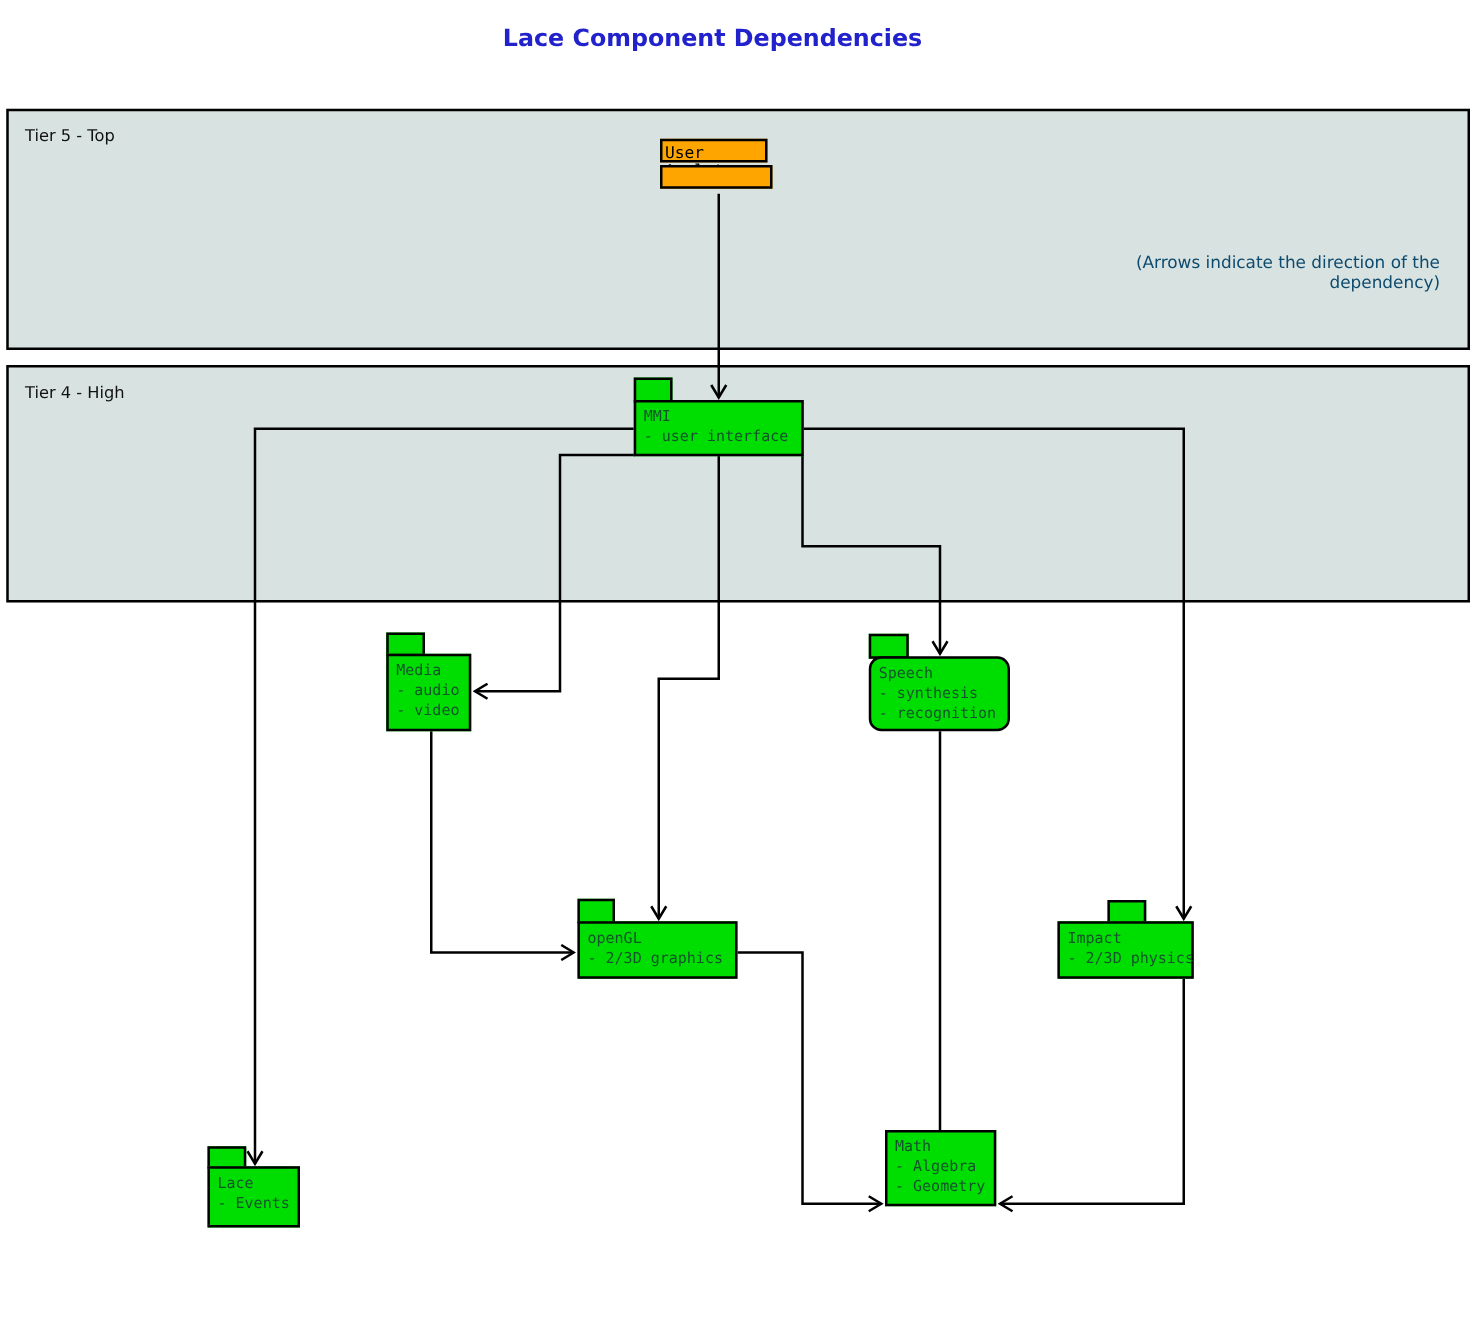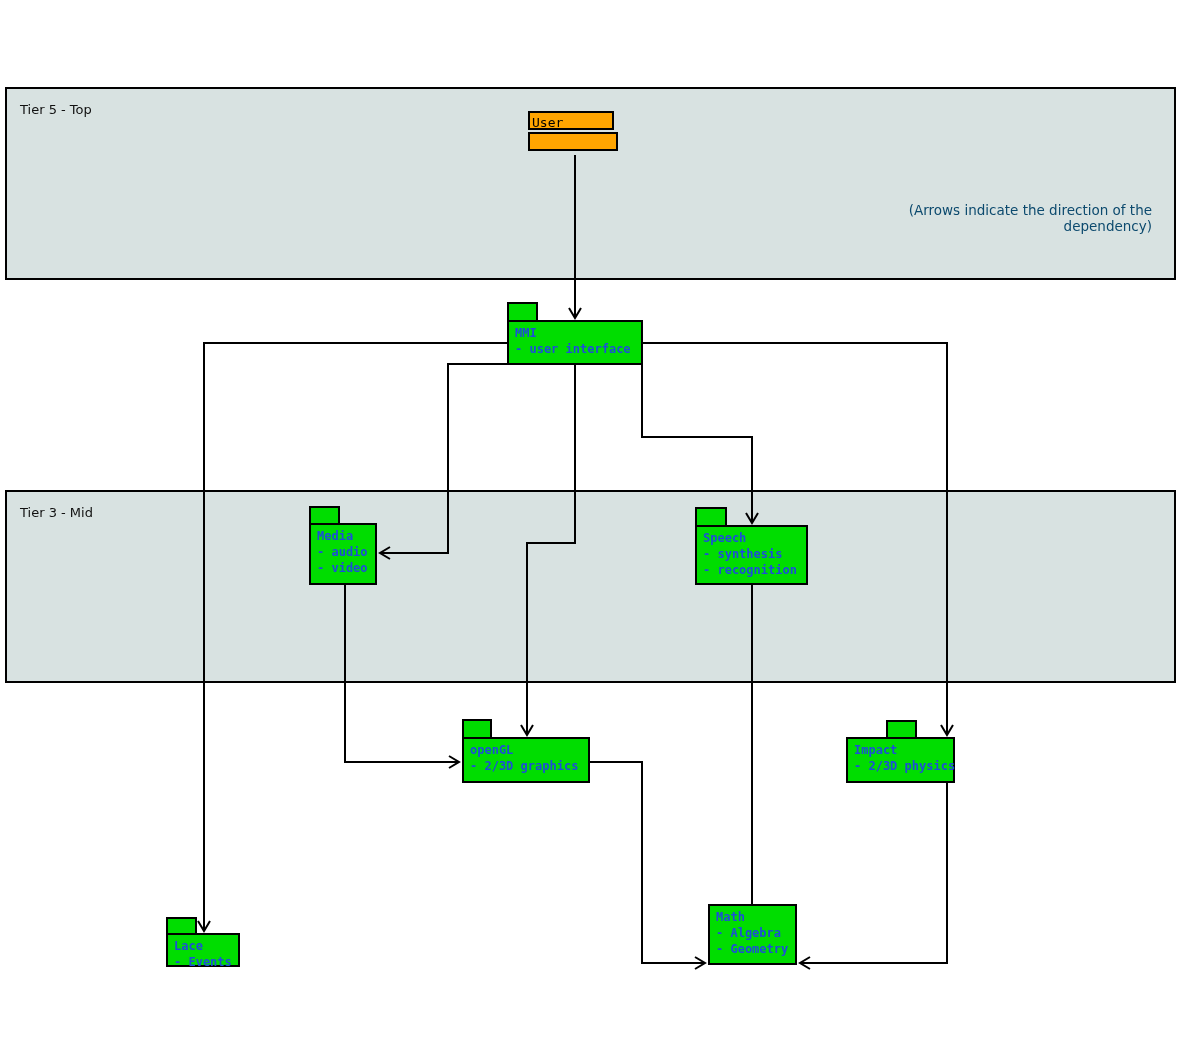--- a/index.html
+++ b/index.html
@@ -17,36 +17,37 @@
   .tier{position:absolute;left:5px;width:1167px;background:var(--c-tier);
         border:2px solid #000;box-sizing:content-box;z-index:0;margin-top:30px;}
   .tier-label{position:absolute;top:13px;left:13px;font-size:13px;color:#111;}
   #note{position:absolute;top:202px;left:820px;width:332px;text-align:right;
         font-size:13.5px;color:#0c4a6e;z-index:3;}
   #edges{position:absolute;top:0;left:0;z-index:1;pointer-events:none;}
   .edge{fill:none;stroke:var(--c-line);stroke-width:2;}
   .pkg-tab{position:absolute;background:var(--c-component);border:2px solid #000;z-index:2;}
   .pkg-body{position:absolute;background:var(--c-component);border:2px solid #000;z-index:2;
         font-family:"DejaVu Sans Mono",monospace;font-size:12px;line-height:16px;
-        color:#1d4ed8;padding:3px 0 0 6px;box-sizing:border-box;white-space:pre;font-weight:bold;}
+        color:#14532d;padding:3px 0 0 6px;box-sizing:border-box;white-space:pre;}
   .applet .pkg-tab{background:var(--c-applet);font-family:"DejaVu Sans Mono",monospace;
         font-size:13px;color:#000;padding:2px 0 0 2px;box-sizing:border-box;}
   .applet .pkg-body{background:var(--c-applet);}
 </style>
 </head>
 <body>
 
 <div id="page">
 
+  <div id="diagram-title">Lace Component Dependencies</div>
 
   <div class="tier" style="top:57px;height:189px;">
     <div class="tier-label">Tier 5 - Top</div>
   </div>
-  <div class="tier" style="top:460px;height:189px;">
-    <div class="tier-label">Tier 3 - Mid</div>
+  <div class="tier" style="top:262px;height:186px;">
+    <div class="tier-label">Tier 4 - High</div>
   </div>
 
   <div id="note">(Arrows indicate the direction of the dependency)</div>
 
   <svg id="edges" width="1182" height="1056">
     <defs>
       <marker id="arrow" viewBox="0 0 14 14" refX="12" refY="7" markerWidth="14" markerHeight="14" orient="auto" markerUnits="userSpaceOnUse">
         <path d="M2,1 L12,7 L2,13" fill="none" stroke="#000" stroke-width="2"></path>
       </marker>
     </defs>
@@ -75,40 +76,40 @@
 
   <div>
     <div class="pkg-tab" style="left:309px;top:506px;width:27px;height:15px;"></div>
     <div class="pkg-body" style="left:309px;top:523px;width:68px;height:62px;"><span>Media</span>
 <span>- audio</span>
 <span>- video</span></div>
   </div>
 
   <div>
     <div class="pkg-tab" style="left:695px;top:507px;width:28px;height:16px;"></div>
-    <div class="pkg-body" style="left:695px;top:525px;width:113px;height:60px;"><span>Speech</span>
+    <div class="pkg-body" style="left:695px;top:525px;width:113px;height:60px;border-radius:10px;"><span>Speech</span>
 <span>- synthesis</span>
 <span>- recognition</span></div>
   </div>
 
   <div>
     <div class="pkg-tab" style="left:462px;top:719px;width:26px;height:16px;"></div>
     <div class="pkg-body" style="left:462px;top:737px;width:128px;height:46px;"><span>openGL</span>
 <span>- 2/3D graphics</span></div>
   </div>
 
   <div>
     <div class="pkg-tab" style="left:886px;top:720px;width:27px;height:15px;"></div>
     <div class="pkg-body" style="left:846px;top:737px;width:109px;height:46px;"><span>Impact</span>
 <span>- 2/3D physics</span></div>
   </div>
 
   <div>
     <div class="pkg-tab" style="left:166px;top:917px;width:27px;height:14px;"></div>
-    <div class="pkg-body" style="left:166px;top:933px;width:74px;height:34px;"><span>Lace</span>
+    <div class="pkg-body" style="left:166px;top:933px;width:74px;height:49px;"><span>Lace</span>
 <span>- Events</span></div>
   </div>
 
   <div>
     <div class="pkg-tab" style="left:708px;top:915px;width:26px;height:15px;"></div>
     <div class="pkg-body" style="left:708px;top:904px;width:89px;height:61px;"><span>Math</span>
 <span>- Algebra</span>
 <span>- Geometry</span></div>
   </div>
 

